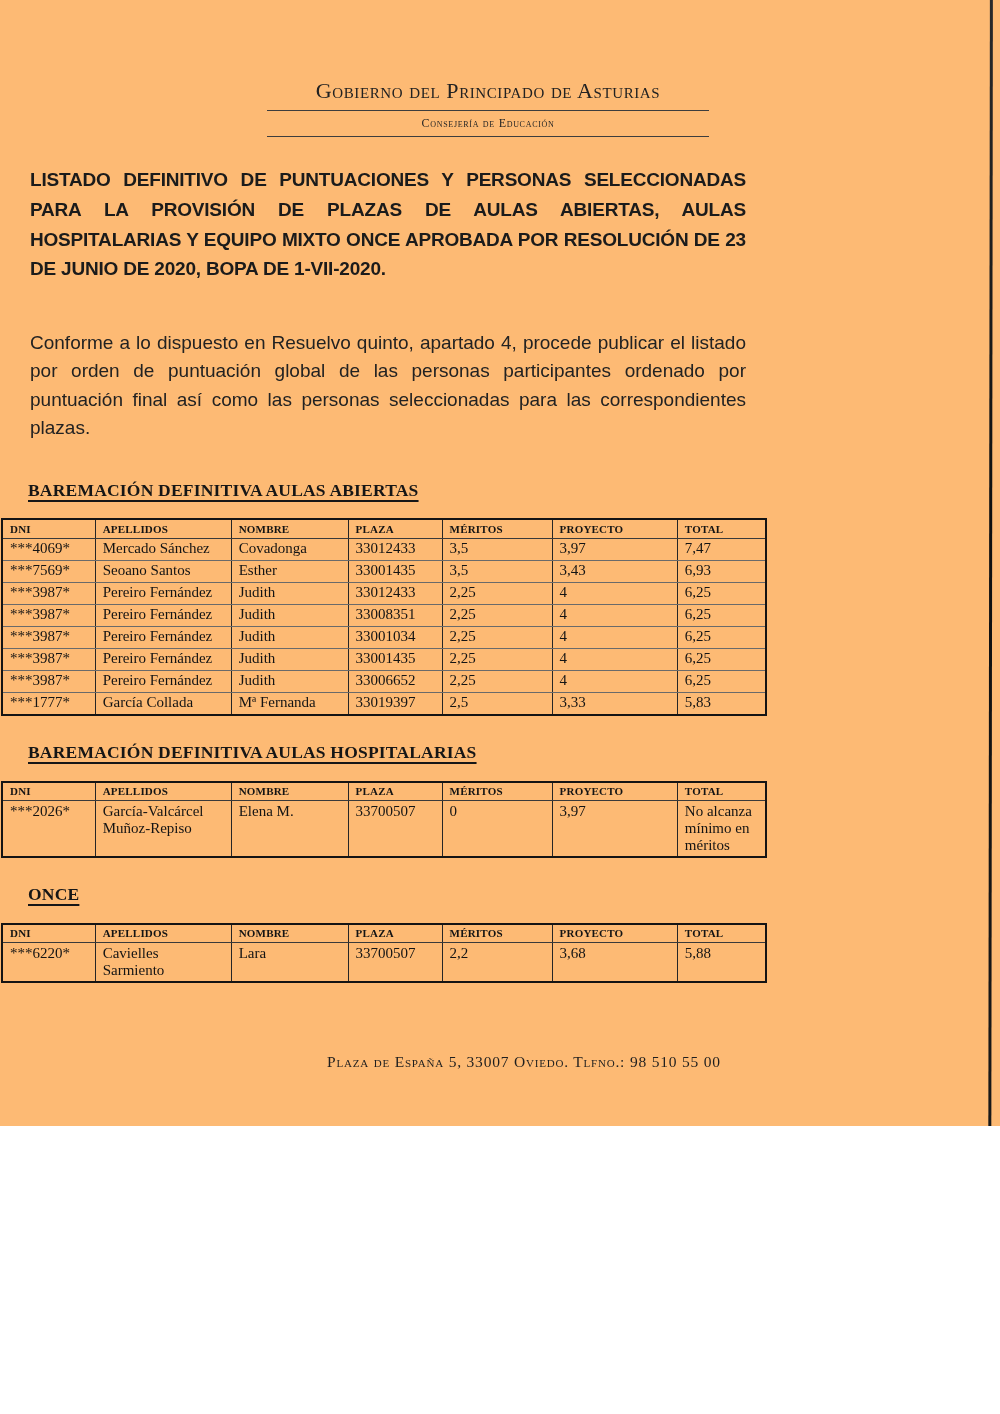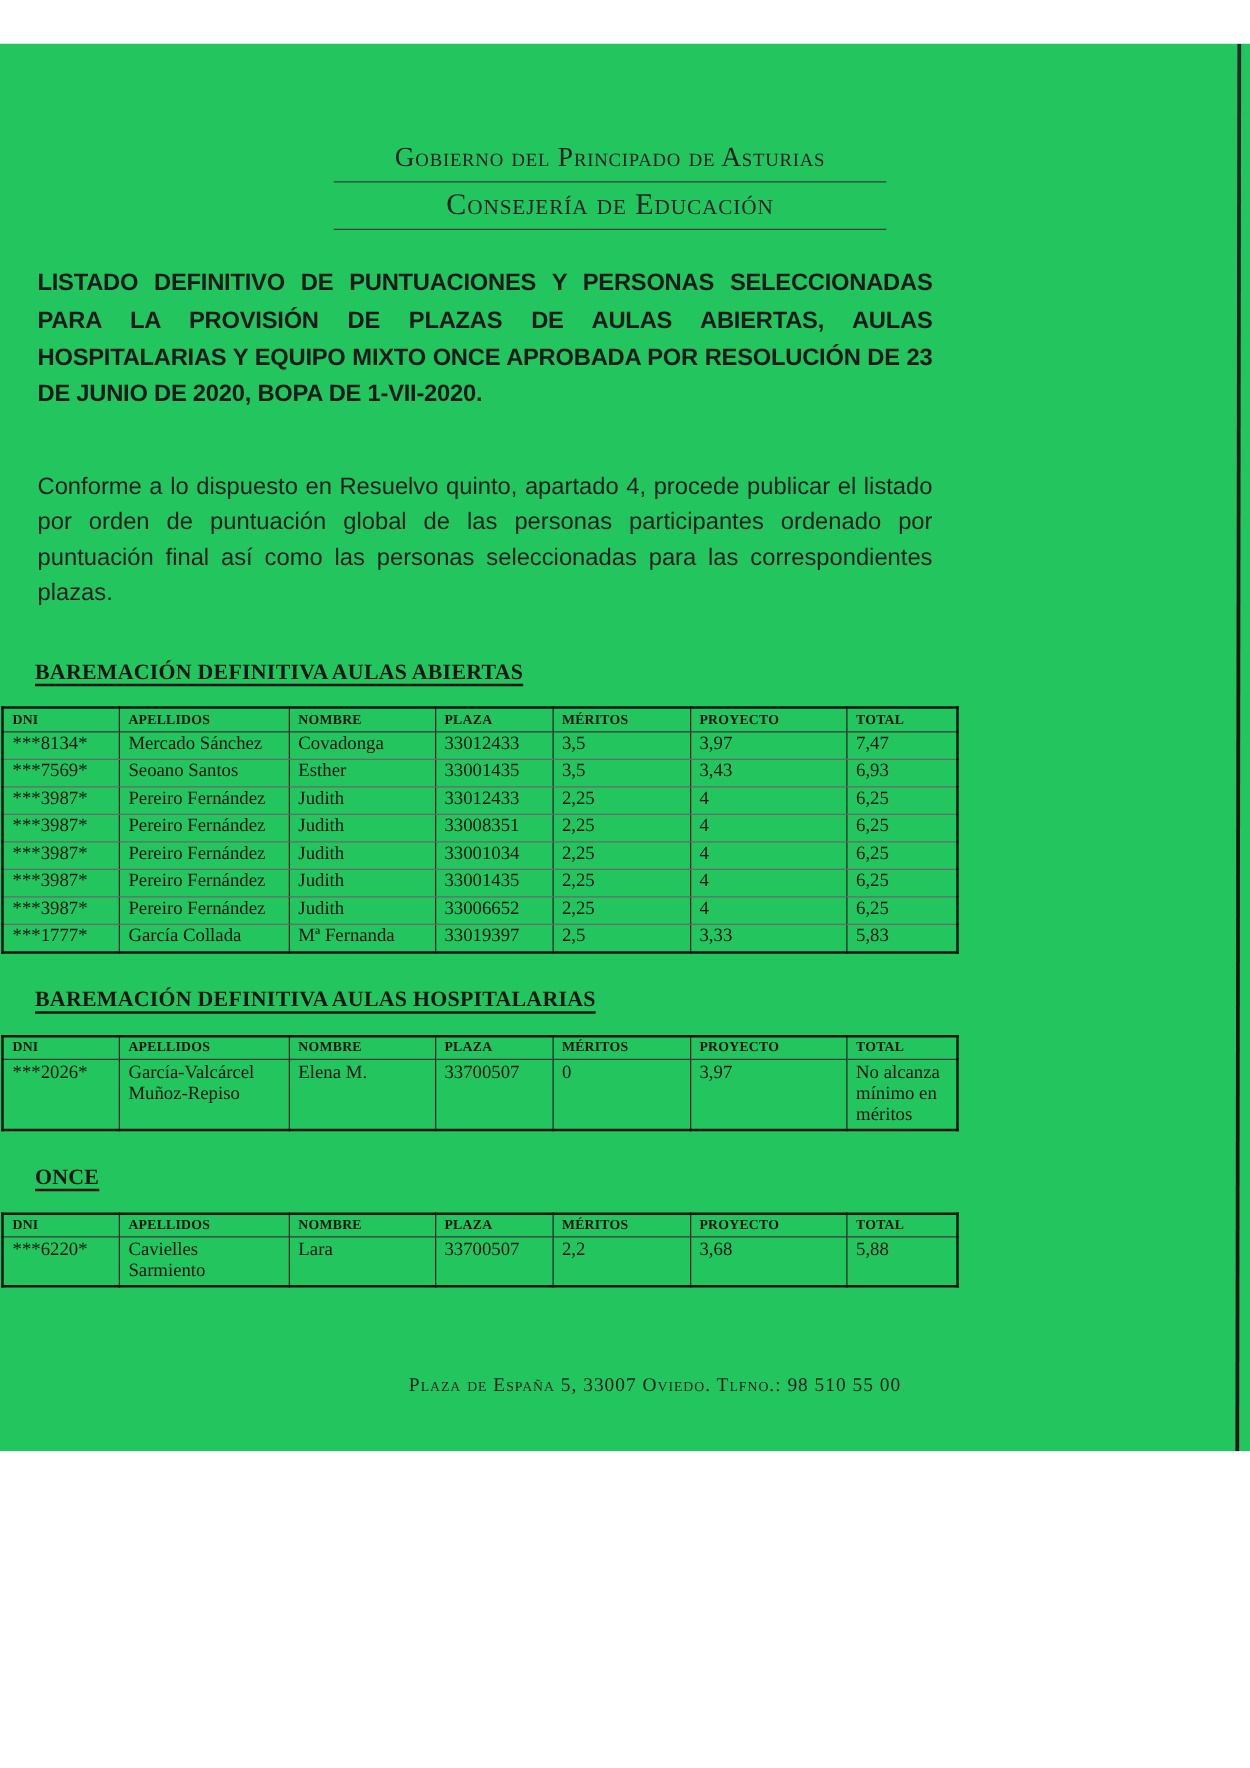--- a/index.html
+++ b/index.html
@@ -1,24 +1,23 @@
 <!DOCTYPE html>
 <html lang="es"><head>
 <meta charset="utf-8">
 <style>
   html, body { margin: 0; padding: 0; background: #ffffff; }
   .page {
     position: relative;
     width: 1000px;
     height: 1126px;
-    background: #22c55e;
+    background: #fdba74;
     color: #1c1c1c;
     font-family: "Liberation Serif", serif;
     overflow: hidden;
-    margin-top: 35px;
   }
   
   .scan-line {
     position: absolute;
     left: 989px; top: 0;
     width: 2.5px; height: 1295px;
     background: linear-gradient(#2a2a2a, #101010 40%, #1a1a1a 92%, #555);
     transform: rotate(0.08deg);
   }
   .speck {
@@ -42,21 +41,21 @@
     color: #222;
     white-space: nowrap;
   }
   .rule {
     border: 0;
     border-top: 1.6px solid #3d3d3d;
     margin: 6px 0 0 0;
   }
   .org2 {
     font-variant: small-caps;
-    font-size: 24px;
+    font-size: 12px;
     letter-spacing: 0.7px;
     color: #252525;
     margin-top: 5px;
   }
   .rule.second { margin-top: 5px; }
 
   main { }
 
   .doc-title {
     width: 716px;
@@ -171,21 +170,21 @@
               <th>APELLIDOS</th>
               <th>NOMBRE</th>
               <th>PLAZA</th>
               <th>MÉRITOS</th>
               <th>PROYECTO</th>
               <th>TOTAL</th>
             </tr>
           </thead>
           <tbody>
             <tr>
-              <td>***8134*</td>
+              <td>***4069*</td>
               <td>Mercado Sánchez</td>
               <td>Covadonga</td>
               <td>33012433</td>
               <td>3,5</td>
               <td>3,97</td>
               <td>7,47</td>
             </tr>
             <tr>
               <td>***7569*</td>
               <td>Seoano Santos</td>

